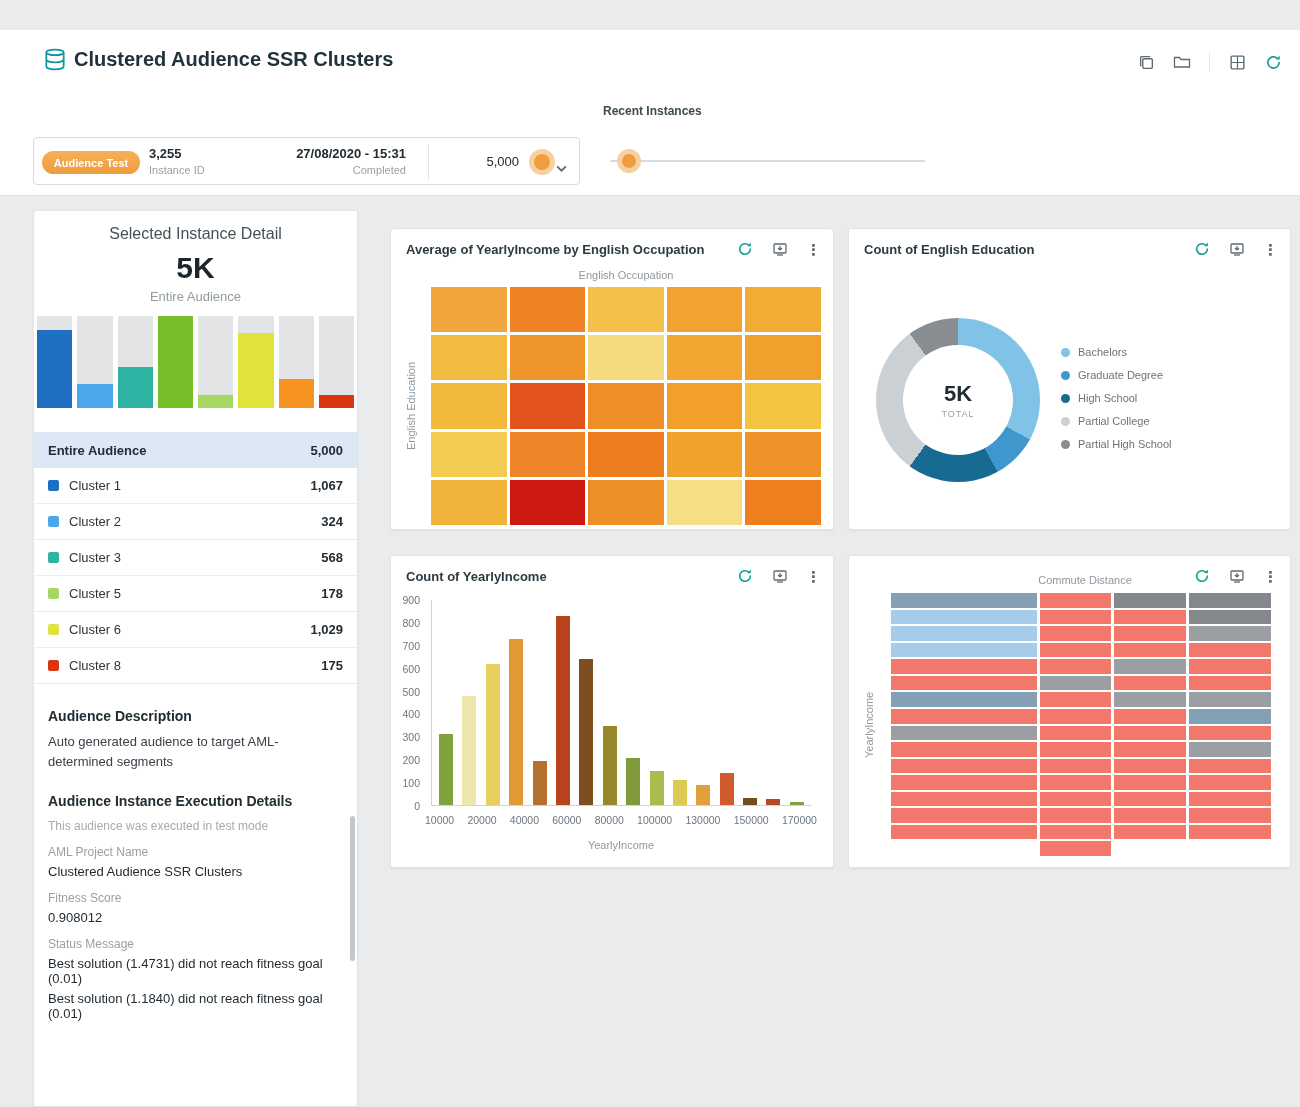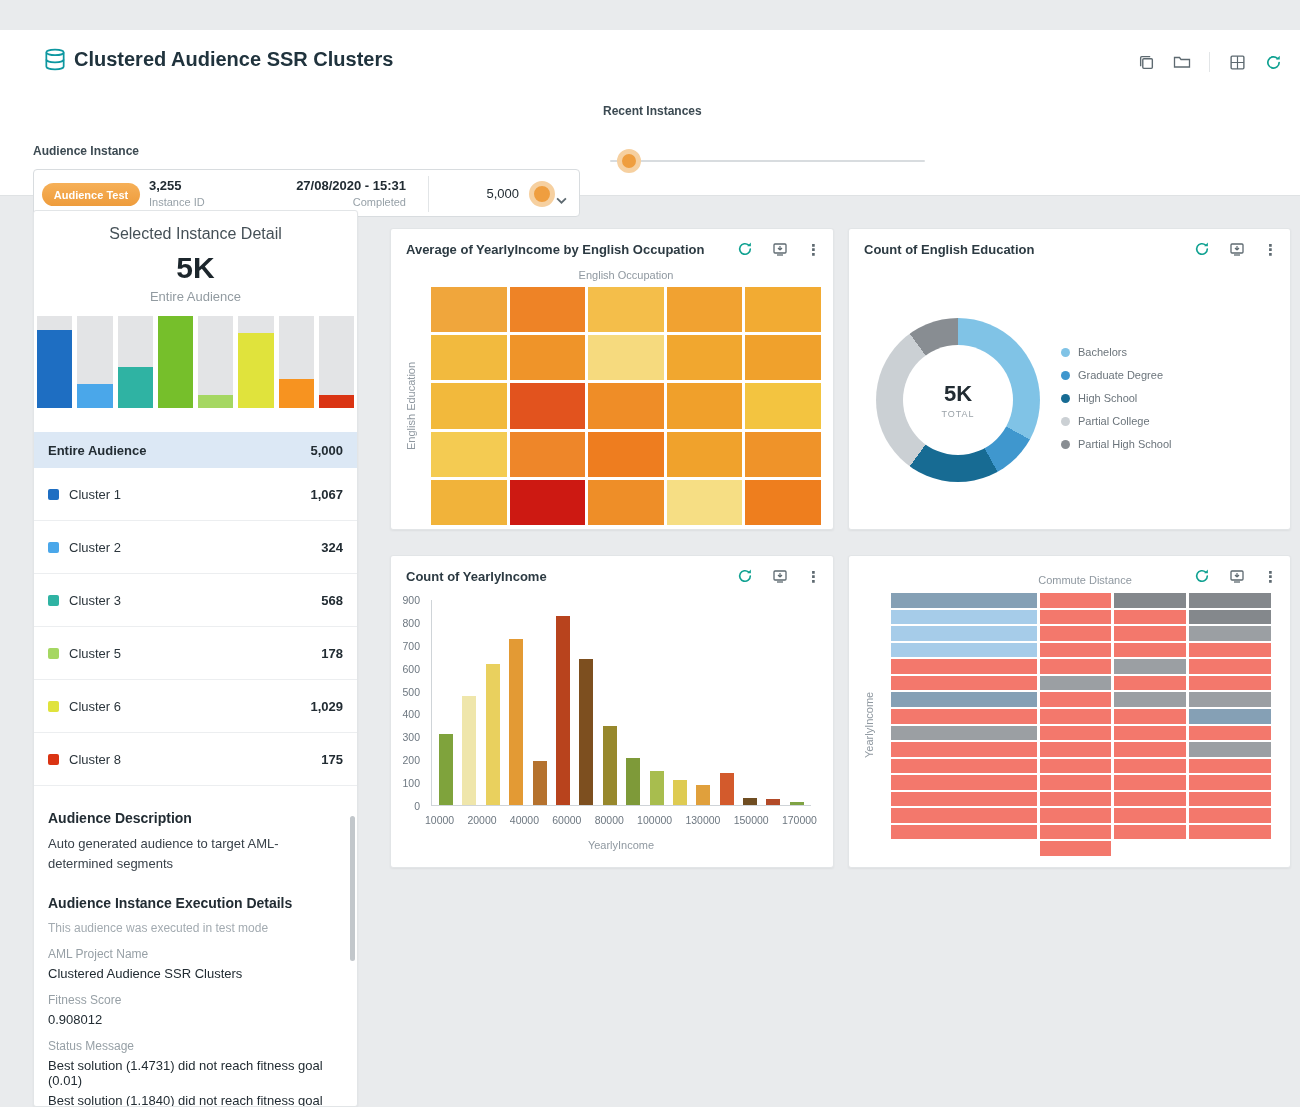--- a/index.html
+++ b/index.html
@@ -18,21 +18,21 @@
   .page-title { position:absolute; left:74px; top:18px; font-size:20px; font-weight:700; color:#20333d; }
   .header-actions { position:absolute; right:18px; top:22px; display:flex; align-items:center; gap:18px; color:#5d6970; }
   .header-actions .hsep { width:1px; height:20px; background:#e2e5e7; }
   .icon-btn { width:18px; height:18px; cursor:pointer; display:inline-flex; align-items:center; justify-content:center; }
   .teal { color:#0fa191; }
 
   .instance-label, .recent-label { position:absolute; top:74px; font-size:12px; font-weight:700; color:#3c4a52; }
   .instance-label { left:33px;margin-top:40px; }
   .recent-label { left:603px; }
 
-  .instance-card { position:absolute; left:33px; top:107px; width:547px; height:48px; border:1px solid #d8dcdf; border-radius:4px; background:#fff; cursor:pointer;margin-top:32px; }
+  .instance-card { position:absolute; left:33px; top:107px; width:547px; height:48px; border:1px solid #d8dcdf; border-radius:4px; background:#fff; cursor:pointer; }
   .pill { position:absolute; left:8px; top:13px; width:98px; height:23px; border-radius:12px; background:linear-gradient(#f6b058,#ee9c3c); color:#fff; font-size:11px; font-weight:700; display:flex; align-items:center; justify-content:center; }
   .iid { position:absolute; left:115px; top:8px; }
   .iid .v, .idt .v { font-size:13px; font-weight:700; color:#222c33; }
   .iid .l, .idt .l { font-size:11px; color:#97a1a8; margin-top:3px; }
   .idt { position:absolute; right:173px; top:8px; text-align:right; }
   .vsep { position:absolute; left:394px; top:6px; width:1px; height:36px; background:#e2e5e7; }
   .count-val { position:absolute; left:425px; top:16px; width:60px; text-align:right; font-size:13px; color:#222c33; }
   .count-dot { position:absolute; left:495px; top:11px; width:26px; height:26px; border-radius:50%; background:#ef9e3f; border:5px solid #f6d0a0; }
   .chev { position:absolute; right:12px; top:20px; color:#5d6970; }
 
@@ -41,21 +41,21 @@
 
   
   .left-panel { position:absolute; left:33px; top:210px; width:325px; height:897px; background:#fff; border:1px solid #e2e5e7; border-radius:3px; box-shadow:0 1px 2px rgba(27,35,42,.06); overflow:hidden; }
   .lp-title { margin-top:14px; text-align:center; font-size:16px; font-weight:500; color:#455057; }
   .lp-total { margin-top:8px; text-align:center; font-size:30px; font-weight:700; color:#1c262c; }
   .lp-total-label { margin-top:4px; text-align:center; font-size:13px; color:#929ba1; }
   .mini-chart { margin:12px 3px 0 3px; height:92px; display:flex; gap:5px; }
   .mini-col { flex:1; background:#e3e4e6; position:relative; }
   .mini-bar { position:absolute; bottom:0; left:0; right:0; }
   .summary-row { margin-top:24px; height:36px; background:#dce8f5; display:flex; align-items:center; justify-content:space-between; padding:0 14px; font-size:13px; font-weight:700; color:#222c33; }
-  .crow { height:53px; border-bottom:1px solid #eceef0; display:flex; align-items:center; justify-content:space-between; padding:0 14px; cursor:pointer; }
+  .crow { height:36px; border-bottom:1px solid #eceef0; display:flex; align-items:center; justify-content:space-between; padding:0 14px; cursor:pointer; }
   .cl { display:flex; align-items:center; gap:10px; font-size:13px; color:#2b353c; }
   .sw { width:11px; height:11px; border-radius:2px; }
   .cv { font-size:13px; font-weight:700; color:#222c33; }
   .lp-body { padding:0 14px; }
   .sec-h { margin-top:24px; font-size:14px; font-weight:700; color:#222c33; }
   .desc-p { margin-top:8px; font-size:13px; line-height:1.5; color:#39424a; }
   .exec-h { margin-top:22px; font-size:14px; font-weight:700; color:#222c33; }
   .muted-note { margin-top:10px; font-size:12px; color:#a3abb1; }
   .f-label { margin-top:12px; font-size:12px; color:#97a0a6; }
   .f-value { margin-top:5px; font-size:13px; color:#222c33; }

